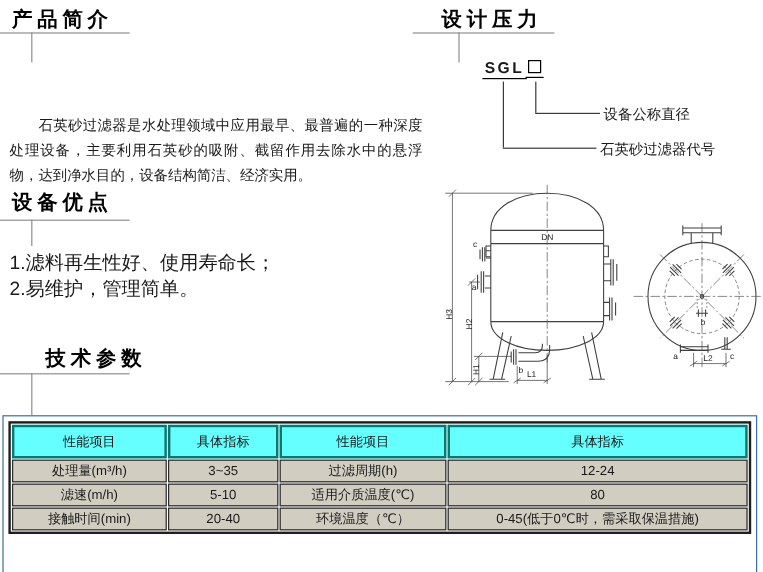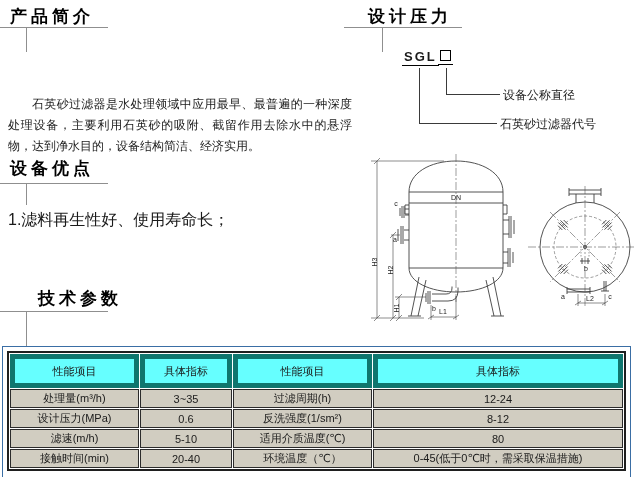--- a/index.html
+++ b/index.html
@@ -57,21 +57,21 @@
   .table-outer{
     left:2px;top:346px;width:629px;height:140px;
     border:1px solid #3A6EA5;padding:4px;box-sizing:border-box;
   }
   table.params{
     width:100%;border-collapse:separate;border-spacing:1px;
     background:#ffffff;border:2px solid #1f1f1f;
     font-size:11px;table-layout:fixed;
   }
   table.params th{
-    background:#66FFFF;border:5px solid #0f766e;
+    background:#66FFFF;border:2px solid #0f766e;
     height:22px;font-weight:normal;text-align:center;
     overflow:hidden;white-space:nowrap;
   }
   table.params td{
     background:#D1CDC1;border:1px solid #2b2b2b;
     height:14px;text-align:center;overflow:hidden;white-space:nowrap;
   }
   
   .draw-stroke{stroke:#3f3f3f;stroke-width:0.9;fill:none;}
   .centerline{stroke:#5a5a5a;stroke-width:0.6;fill:none;stroke-dasharray:8 2 2 2;}
@@ -100,20 +100,21 @@
 <div class="abs small-label pos-lab-dia">设备公称直径</div>
 <div class="abs conn conn-v pos-connv2"></div>
 <div class="abs conn conn-h pos-connh2"></div>
 <div class="abs small-label pos-lab-code">石英砂过滤器代号</div>
 
 <div class="abs sec-title pos-adv-title">设备优点</div>
 <div class="abs hline pos-adv-hline"></div>
 <div class="abs vline pos-adv-vline"></div>
 <div class="abs pos-adv-list">
   <div class="adv-item">1.滤料再生性好、使用寿命长；</div>
+  <div class="adv-item">2.易维护，管理简单。</div>
 </div>
 
 <div class="abs sec-title pos-tech-title">技术参数</div>
 <div class="abs hline pos-tech-hline"></div>
 <div class="abs vline pos-tech-vline"></div>
 
 <svg class="abs pos-drawing" width="266" height="196" viewBox="370 150 266 196" xmlns="http://www.w3.org/2000/svg">
   <g>
 
     <path class="draw-stroke" d="M409,192 C409,173 430,161 456,161 C482,161 503,173 503,192 M409,192 V268 M503,192 V268 M409,192 H503 M409,203 H503 M409,268 H503 M409,268 C409,282 430,292 456,292 C482,292 503,282 503,268"></path>
@@ -207,26 +208,20 @@
       </tr>
     </thead>
     <tbody>
       <tr>
         <td>处理量(m³/h)</td>
         <td>3~35</td>
         <td>过滤周期(h)</td>
         <td>12-24</td>
       </tr>
       <tr>
-        <td>设计压力(MPa)</td>
-        <td>0.6</td>
-        <td>反洗强度(1/sm²)</td>
-        <td>8-12</td>
-      </tr>
-      <tr>
         <td>滤速(m/h)</td>
         <td>5-10</td>
         <td>适用介质温度(℃)</td>
         <td>80</td>
       </tr>
       <tr>
         <td>接触时间(min)</td>
         <td>20-40</td>
         <td>环境温度（℃）</td>
         <td>0-45(低于0℃时，需采取保温措施)</td>

